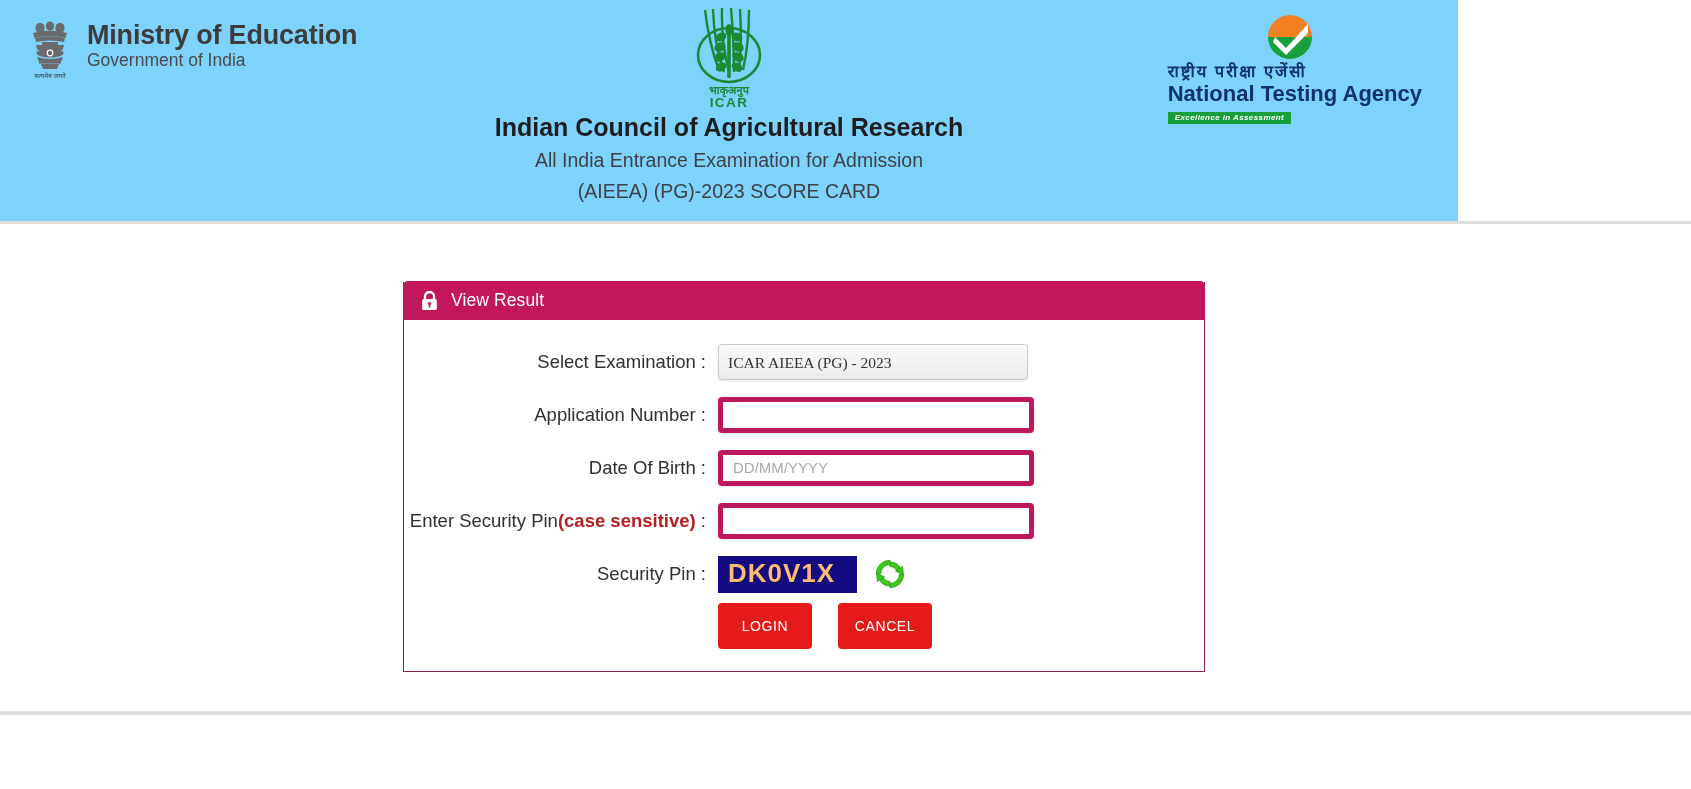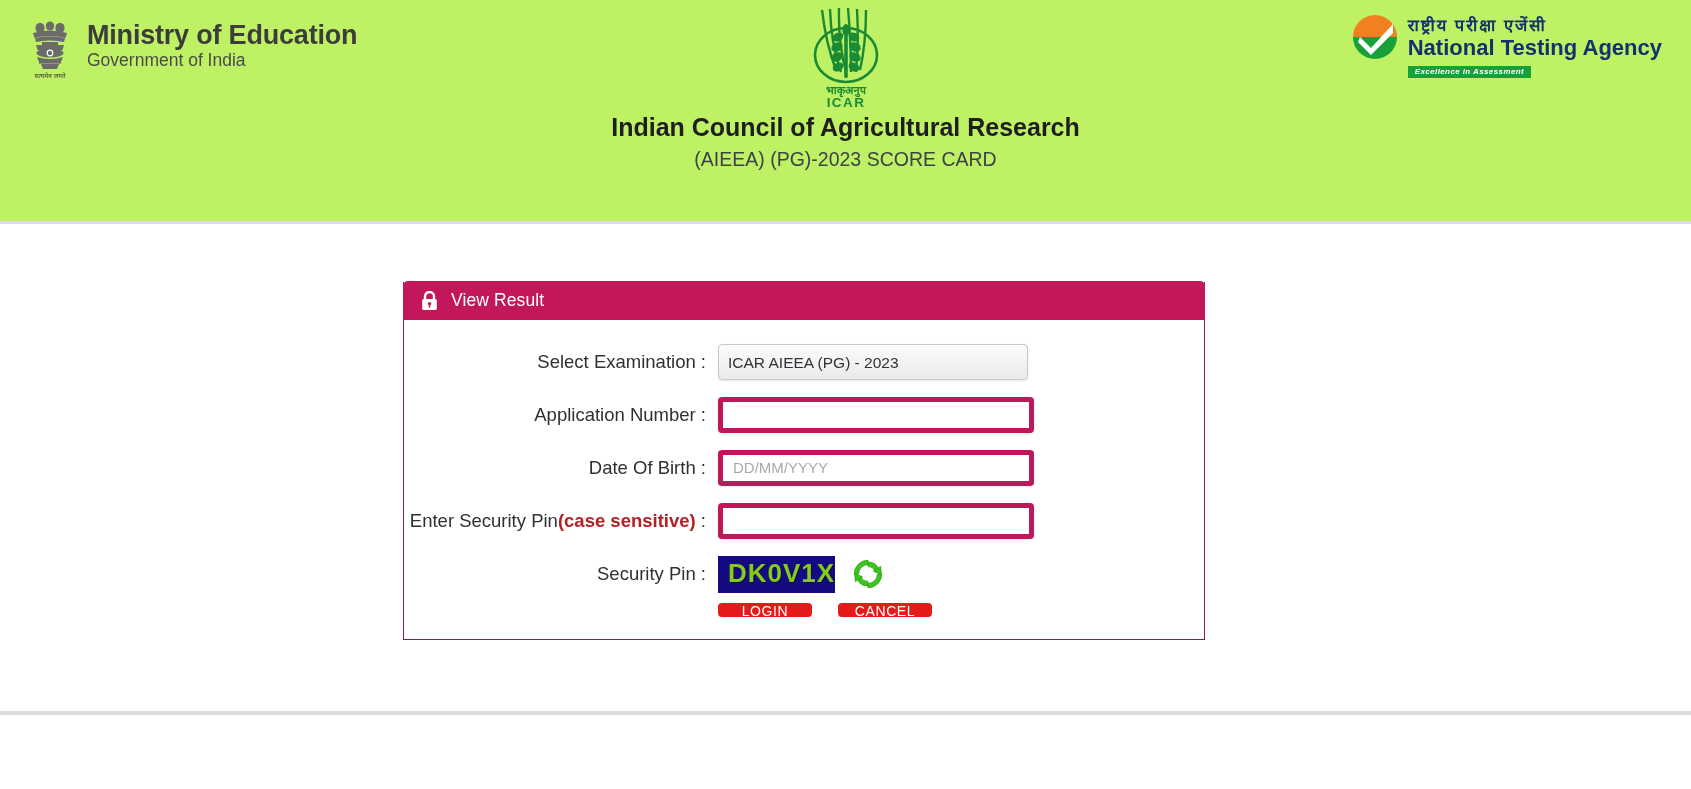--- a/index.html
+++ b/index.html
@@ -8,23 +8,23 @@
     margin: 0; padding: 0;
     width: 1691px; height: 789px;
     background: #ffffff;
     font-family: "Liberation Sans", "DejaVu Sans", sans-serif;
     overflow: hidden;
   }
 
   
   .site-header {
     position: relative;
-    width: 1691px;
+    width: 1458px;
     height: 224px;
-    background: #bef264;
+    background: #7dd3fc;
   }
 
   
   .moe-block {
     position: absolute;
     left: 22px; top: 16px;
     display: flex;
     align-items: flex-start;
   }
   .emblem {
@@ -77,23 +77,24 @@
   .icar-line3 {
     font-size: 19.5px;
     color: #3e4147;
     line-height: 1.45;
     margin-top: 3px;
   }
 
   
   .nta-block {
     position: absolute;
-    right: 29px; top: 14px;
+    right: 36px; top: 14px;
     display: flex;
-    align-items: flex-start;
+    align-items: center;
+    flex-direction: column;
   }
   .nta-mark {
     width: 46px; height: 46px;
     margin-right: 10px;
     flex: 0 0 auto;
   }
   .nta-text { padding-top: 2px; }
   .nta-hindi {
     font-size: 16.5px;
     font-weight: bold;
@@ -194,21 +195,21 @@
 
   select.exam-select {
     width: 310px;
     height: 36px;
     font-size: 15.5px;
     color: #2f3338;
     padding: 0 9px;
     border: 1px solid #c8c8c8;
     border-radius: 4px;
     background: linear-gradient(to bottom, #fbfbfb 0%, #f2f2f2 55%, #e9e9e9 100%);
-    font-family: Liberation Sans, sans-serif;
+    font-family: Liberation Serif, serif;
     box-shadow: 0 1px 2px rgba(0,0,0,0.10);
     -webkit-appearance: none;
     appearance: none;
     outline: none;
   }
 
   input.text-field {
     width: 316px;
     height: 36px;
     font-size: 15.5px;
@@ -225,25 +226,25 @@
     color: #a9a9a9;
     font-size: 15px;
   }
 
   
   .captcha-row { margin-bottom: 10px; }
   .captcha-img {
     display: inline-block;
     vertical-align: middle;
     background: #140a82;
-    color: #84cc16;
+    color: #fdba74;
     font-size: 26px;
     font-weight: bold;
     letter-spacing: 1px;
-    padding: 3px 0 4px 10px;
+    padding: 3px 22px 4px 10px;
     line-height: 1.15;
     font-family: "Liberation Sans", sans-serif;
     text-shadow: 1px 1px 0 rgba(0,0,0,0.35);
     user-select: none;
   }
   .refresh-icon {
     display: inline-block;
     vertical-align: middle;
     width: 34px; height: 34px;
     margin-left: 11px;
@@ -256,21 +257,21 @@
     padding-left: 314px;
   }
   .btn {
     background: #e51b19;
     color: #ffffff;
     border: none;
     border-radius: 4px;
     font-size: 14px;
     letter-spacing: 0.6px;
     padding: 0 10px;
-    height: 14px;
+    height: 46px;
     min-width: 94px;
     cursor: pointer;
     font-family: "Liberation Sans", sans-serif;
   }
   .btn + .btn { margin-left: 26px; }
 
   .footer-rule {
     position: absolute;
     left: 0; top: 487px;
     width: 1691px; height: 4px;
@@ -331,20 +332,21 @@
           <ellipse cx="59" cy="49" rx="6" ry="4.4" transform="rotate(28 59 49)"></ellipse>
           <ellipse cx="42" cy="59" rx="5.6" ry="4.2" transform="rotate(-28 42 59)"></ellipse>
           <ellipse cx="58" cy="59" rx="5.6" ry="4.2" transform="rotate(28 58 59)"></ellipse>
           <rect x="48.2" y="24" width="3.6" height="46" rx="1.6"></rect>
         </g>
         <text x="50" y="86" font-size="11" font-weight="bold" fill="#1a8a34" text-anchor="middle" font-family="'Liberation Sans', sans-serif">भाकृअनुप</text>
         <text x="50" y="99" font-size="13.5" font-weight="bold" fill="#1a8a34" text-anchor="middle" letter-spacing="1.4" font-family="'Liberation Sans', sans-serif">ICAR</text>
       </svg>
     </span>
     <div class="icar-title">Indian Council of Agricultural Research</div>
+    <div class="icar-line2">All India Entrance Examination for Admission</div>
     <div class="icar-line3">(AIEEA) (PG)-2023 SCORE CARD</div>
   </div>
 
   <div class="nta-block">
     <span class="nta-mark">
       <svg viewBox="0 0 46 46" width="46" height="46" aria-hidden="true">
         <path d="M23 1 a22 22 0 0 1 22 22 h-44 a22 22 0 0 1 22 -22 z" fill="#f08020"></path>
         <path d="M1 23 h44 a22 22 0 0 1 -44 0 z" fill="#18a03a"></path>
         <path d="M8 23 L19 34 L41 10 L41 19 L19 41 L6 28 Z" fill="#ffffff"></path>
       </svg>

